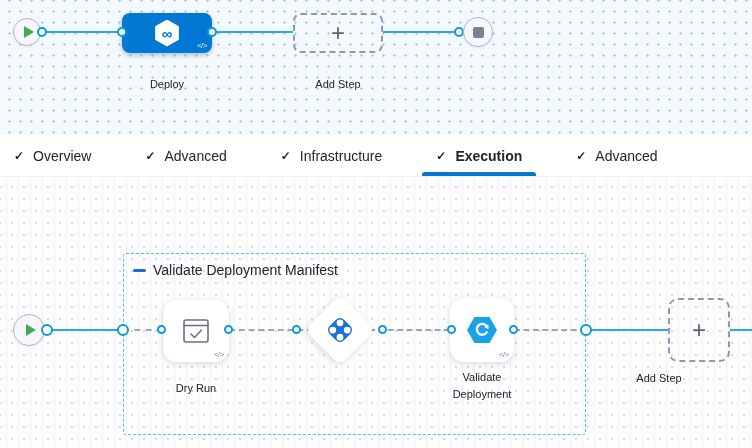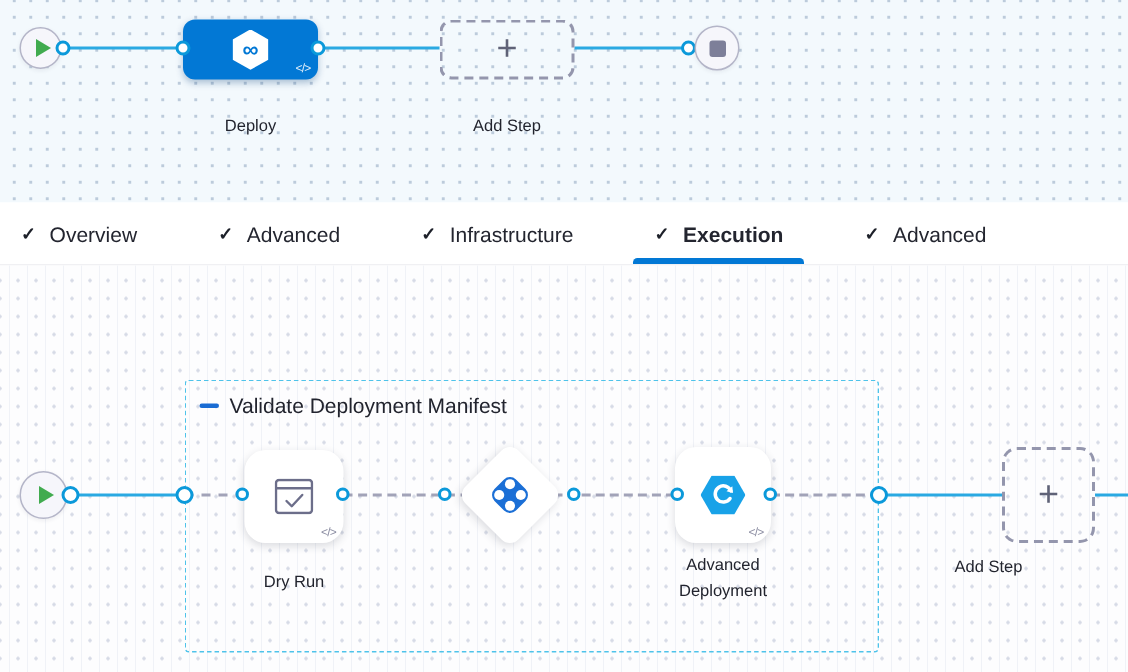--- a/index.html
+++ b/index.html
@@ -253,17 +253,17 @@
     <div class="port lg" style="left:117px; top:147px;"></div>
     <div class="port sm" style="left:157px; top:148px;"></div>
     <div class="port sm" style="left:224px; top:148px;"></div>
     <div class="port sm" style="left:292px; top:148px;"></div>
     <div class="port sm" style="left:378px; top:148px;"></div>
     <div class="port sm" style="left:447px; top:148px;"></div>
     <div class="port sm" style="left:509px; top:148px;"></div>
     <div class="port lg" style="left:580px; top:147px;"></div>
 
     <div class="node-label" style="left:156px; top:203px; width:80px;">Dry Run</div>
-    <div class="node-label" style="left:434px; top:192px; width:96px;">Advanced Deployment</div>
+    <div class="node-label" style="left:434px; top:192px; width:96px;">Validate Deployment</div>
     <div class="node-label" style="left:620px; top:193px; width:78px;">Add Step</div>
   </div>
 
 </div>
 
 </body></html>

